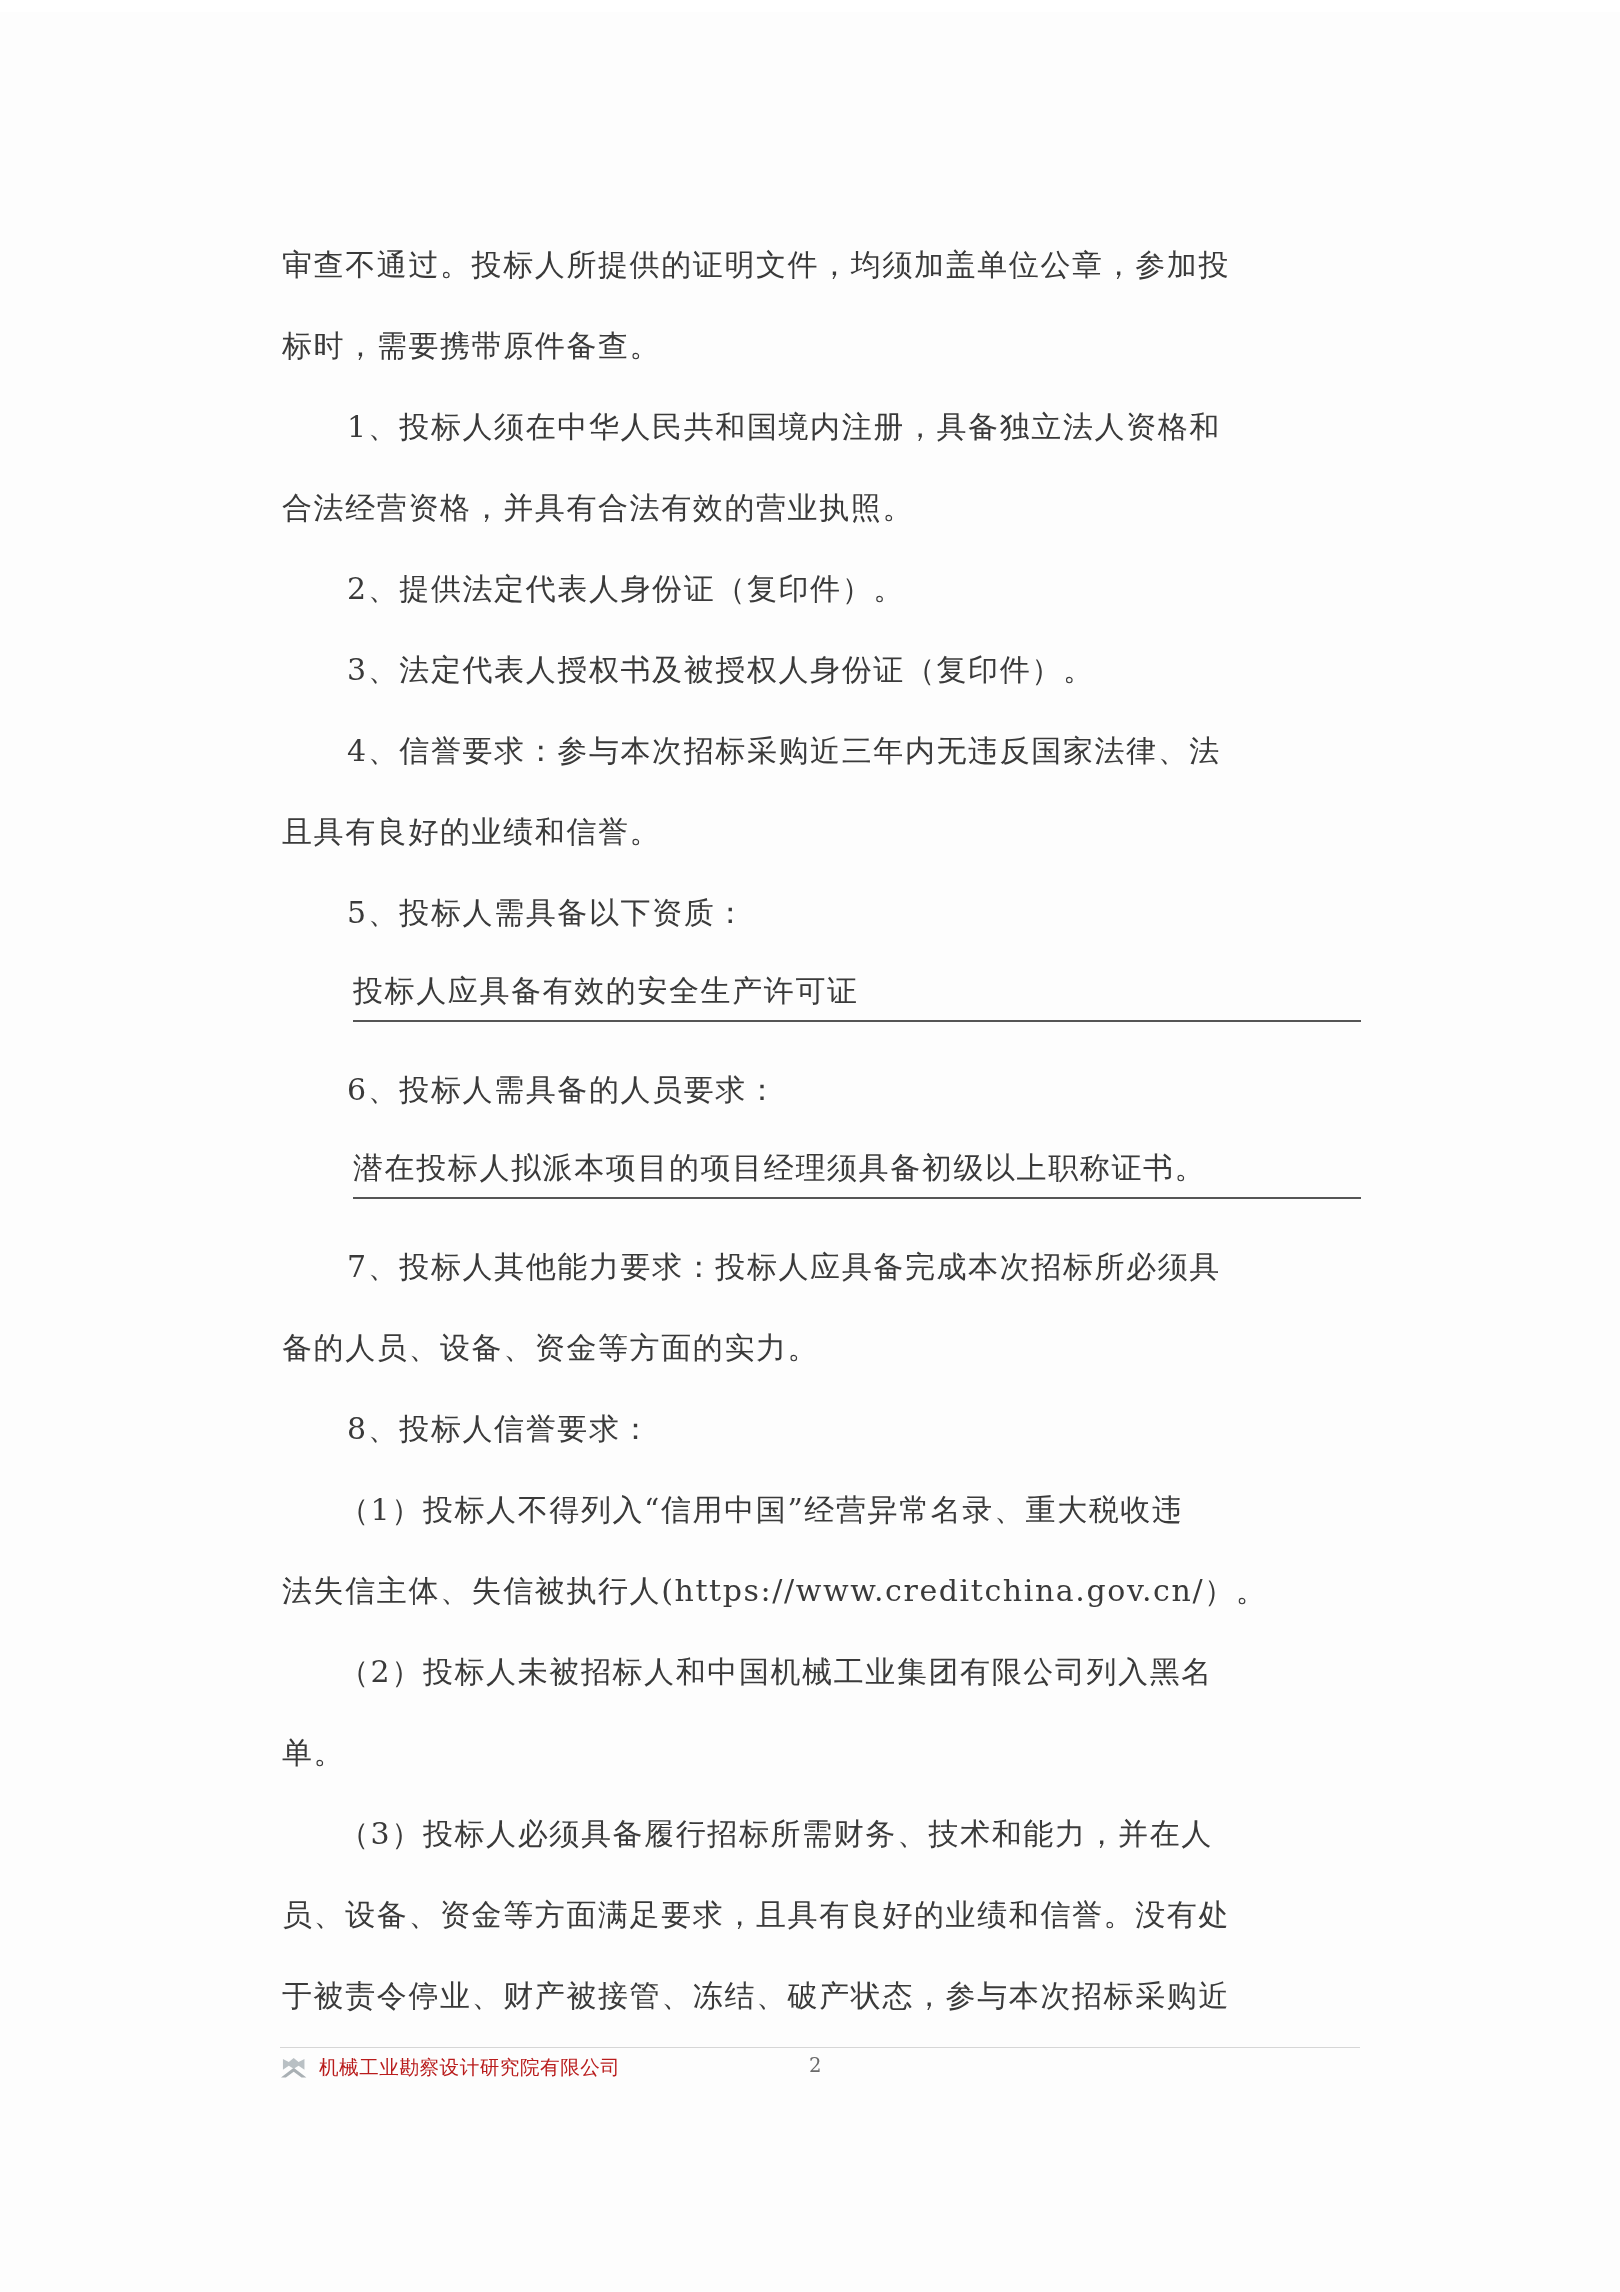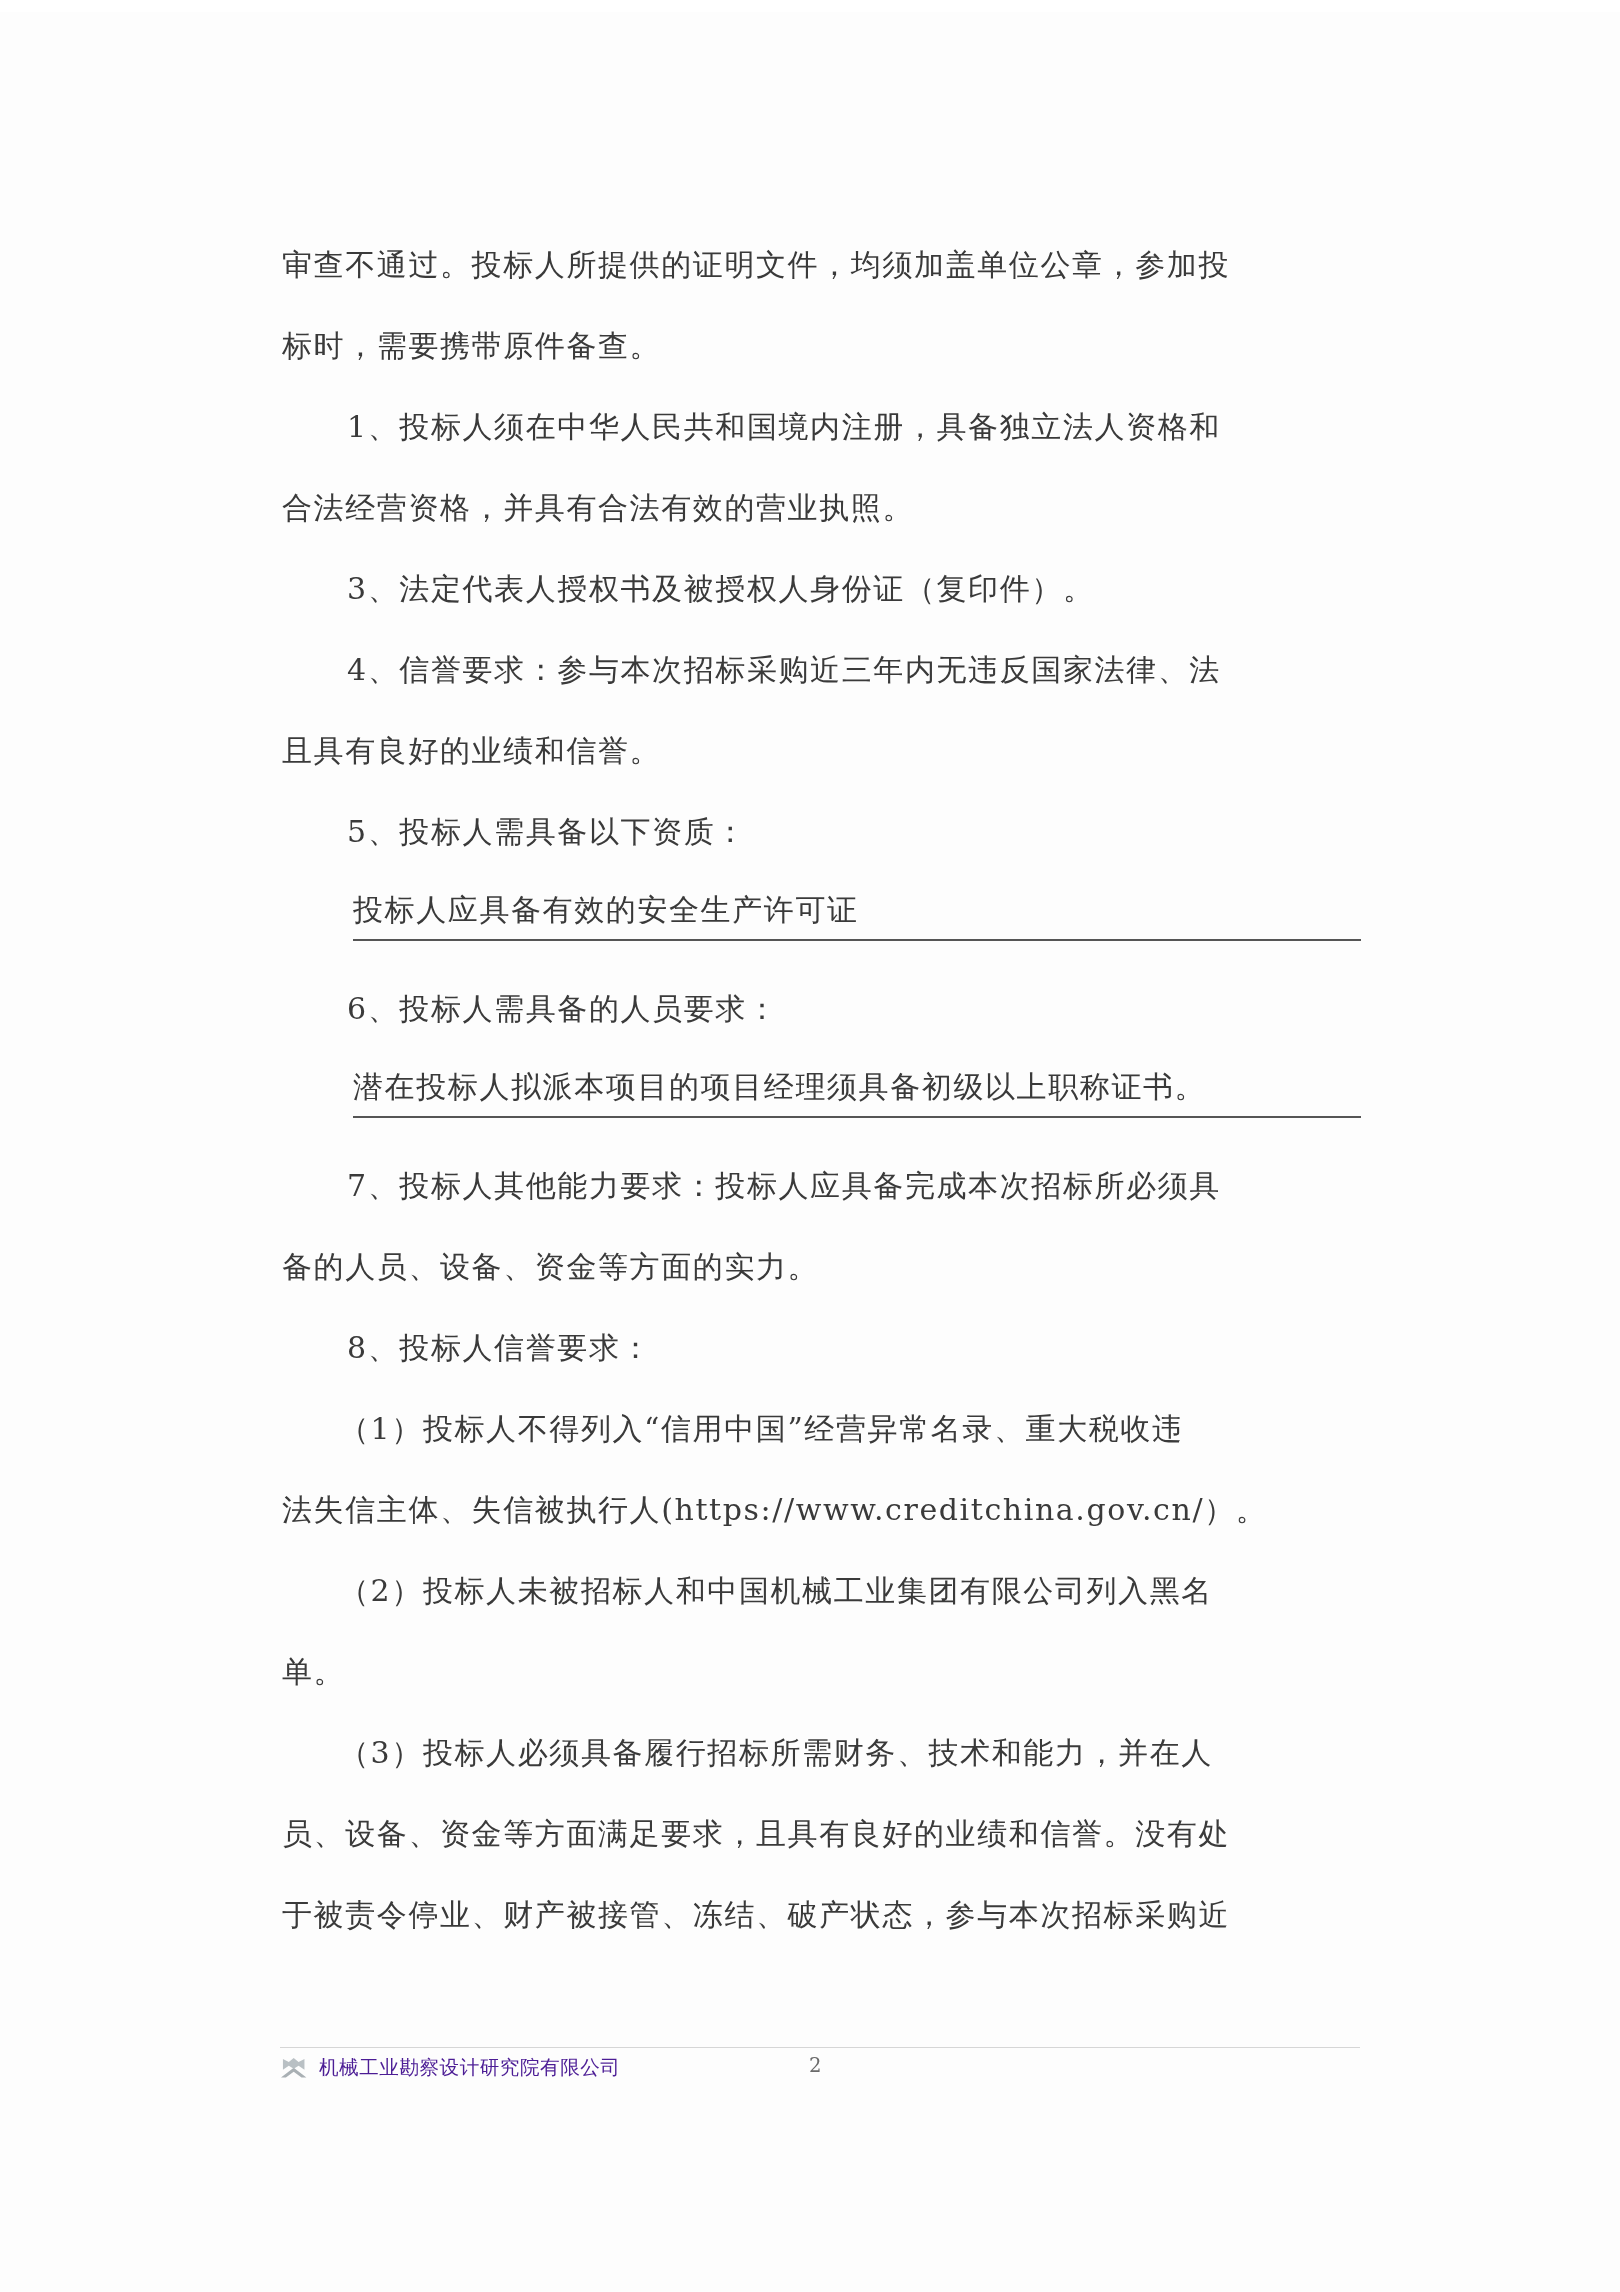--- a/index.html
+++ b/index.html
@@ -66,21 +66,21 @@
       left: 0;
       top: 8.8px;
       width: 27.4px;
       height: 21.6px;
     }
     .footer-company {
       position: absolute;
       left: 39px;
       top: 5.9px;
       font-size: 19.6px;
-      color: #4c1d95;
+      color: #b91c1c;
       letter-spacing: 0.5px;
       white-space: nowrap;
     }
     .footer-page {
       position: absolute;
       left: 529px;
       top: 5.9px;
       font-size: 19.6px;
       color: #6a6a6a;
     }
@@ -90,20 +90,21 @@
 
 <div class="page">
   <div class="body-text">
 
     <div class="line">审查不通过。投标人所提供的证明文件，均须加盖单位公章，参加投</div>
     <div class="line">标时，需要携带原件备查。</div>
 
     <div class="line indent">1、投标人须在中华人民共和国境内注册，具备独立法人资格和</div>
     <div class="line">合法经营资格，并具有合法有效的营业执照。</div>
 
+    <div class="line indent">2、提供法定代表人身份证（复印件）。</div>
 
     <div class="line indent">3、法定代表人授权书及被授权人身份证（复印件）。</div>
 
     <div class="line indent">4、信誉要求：参与本次招标采购近三年内无违反国家法律、法</div>
     <div class="line">且具有良好的业绩和信誉。</div>
 
     <div class="line indent">5、投标人需具备以下资质：</div>
     <div class="line underlined">投标人应具备有效的安全生产许可证</div>
 
     <div class="line indent">6、投标人需具备的人员要求：</div>

